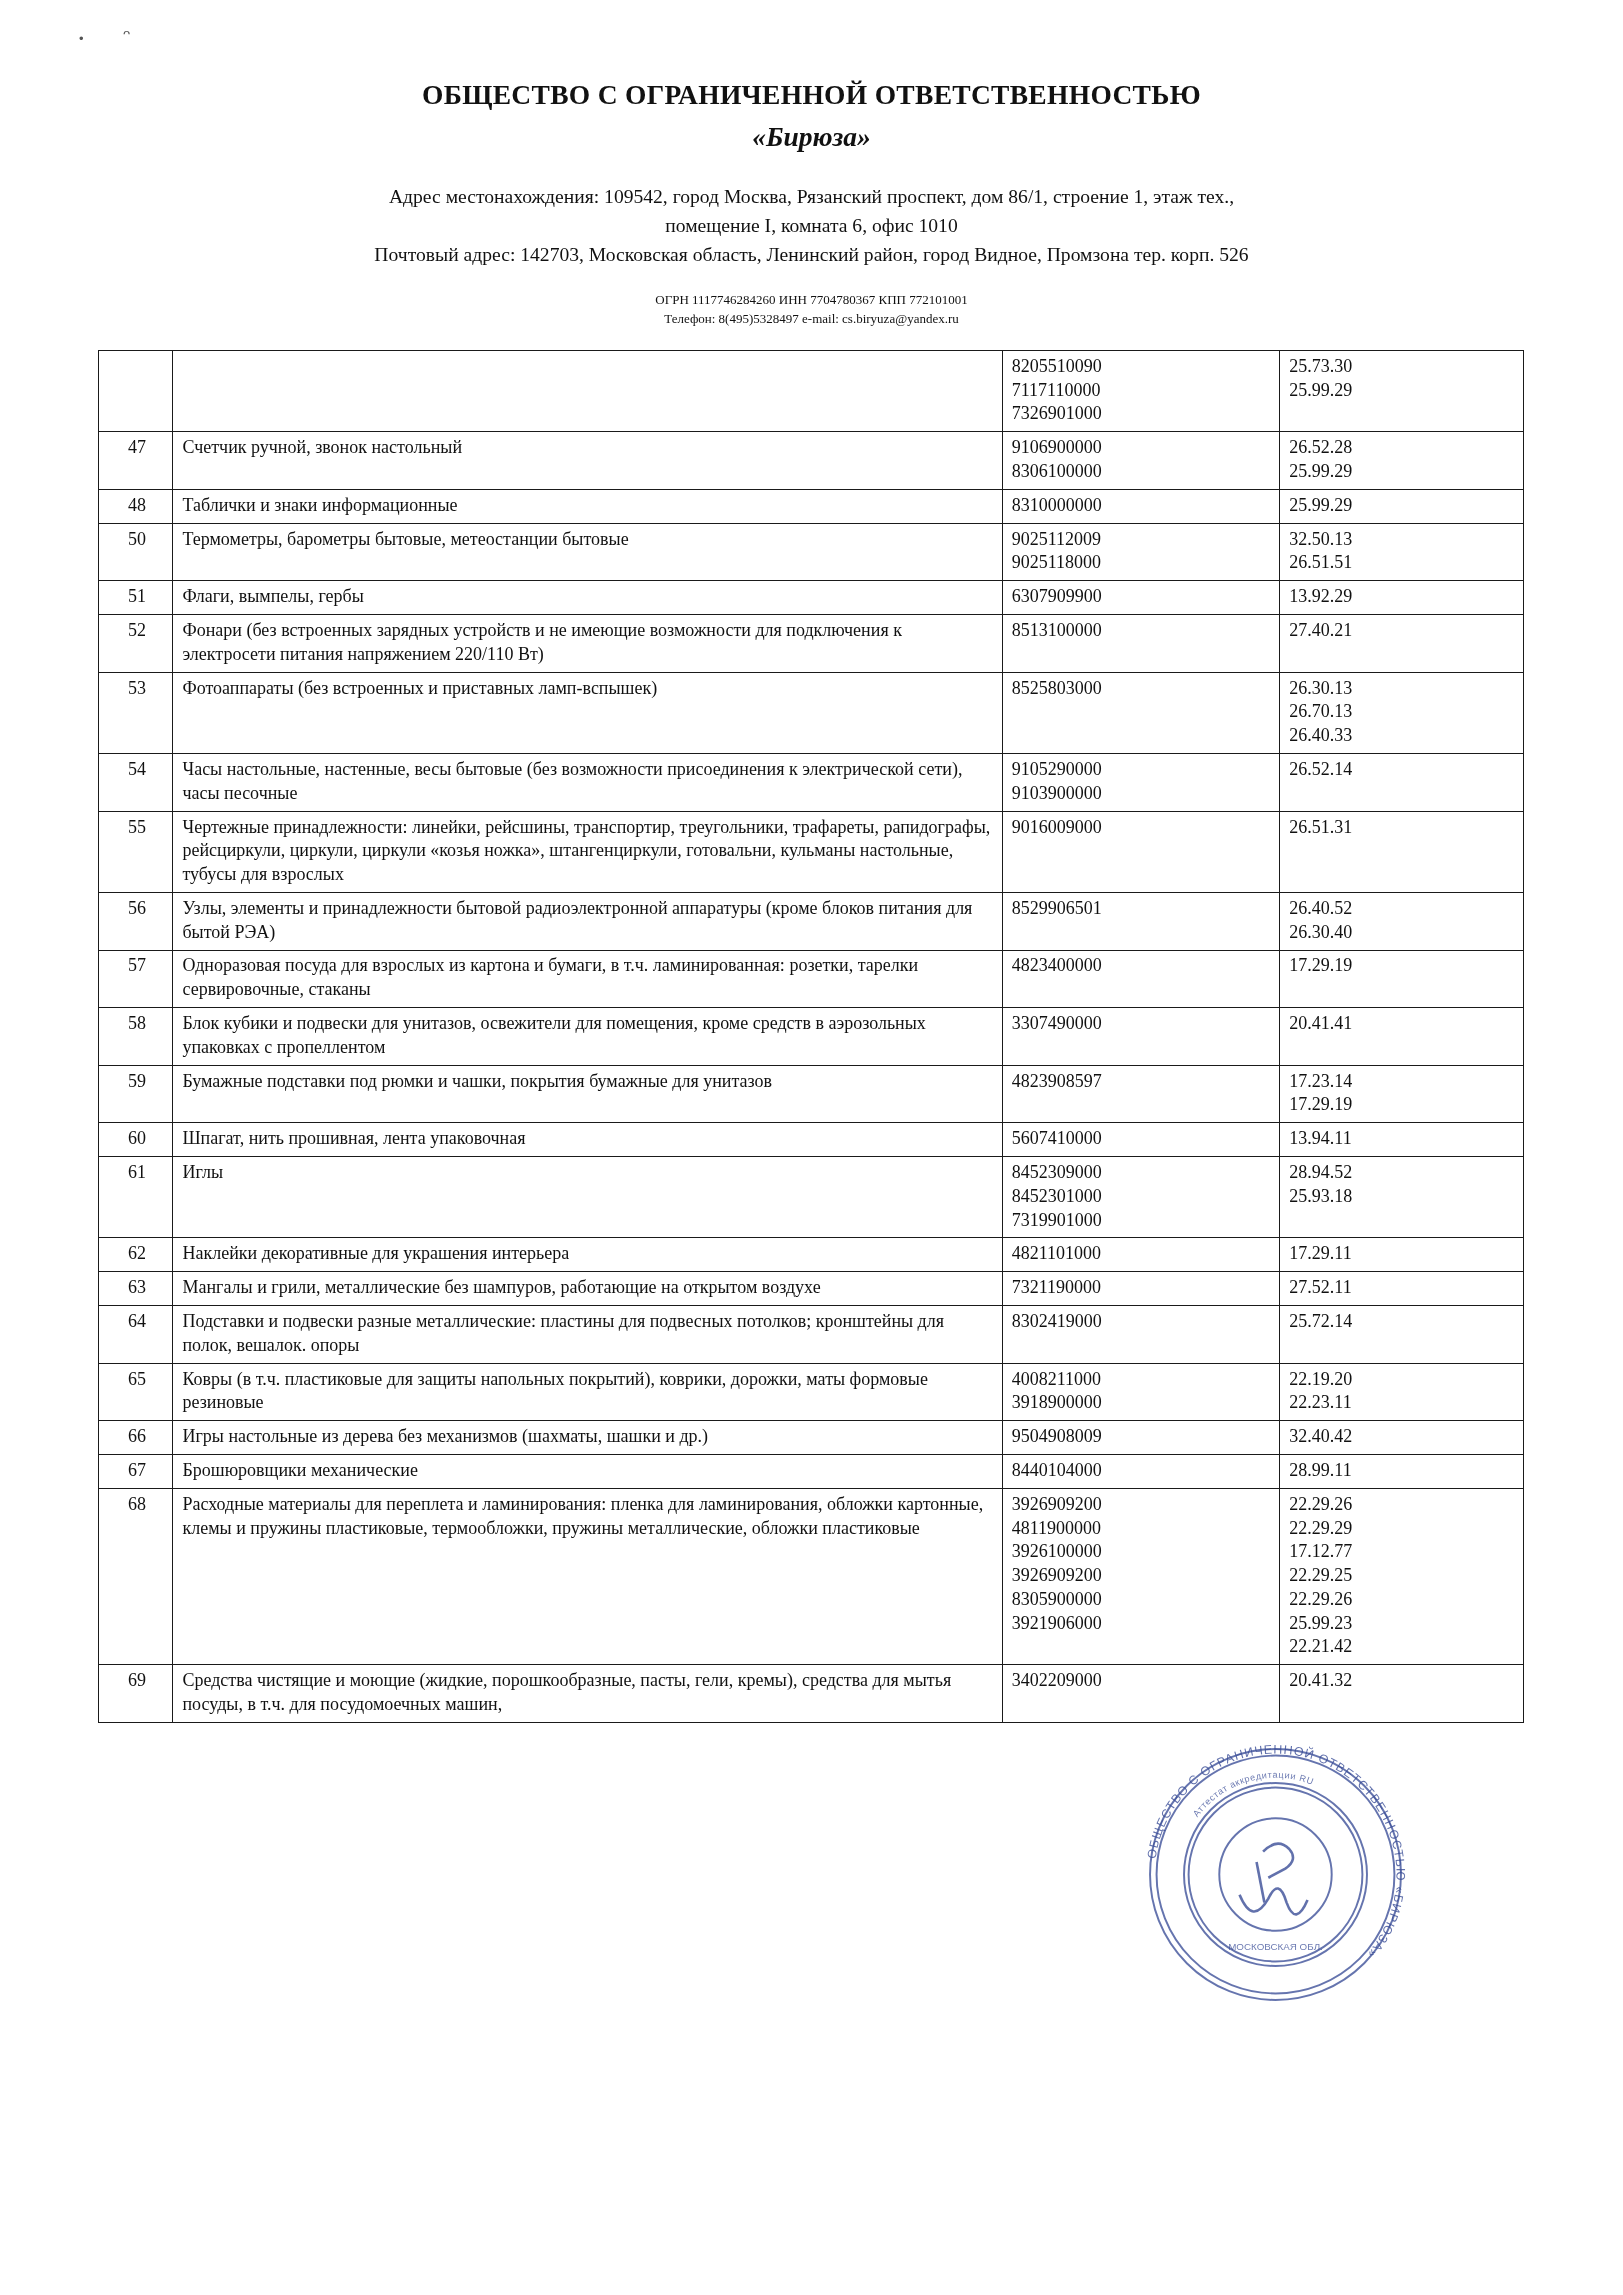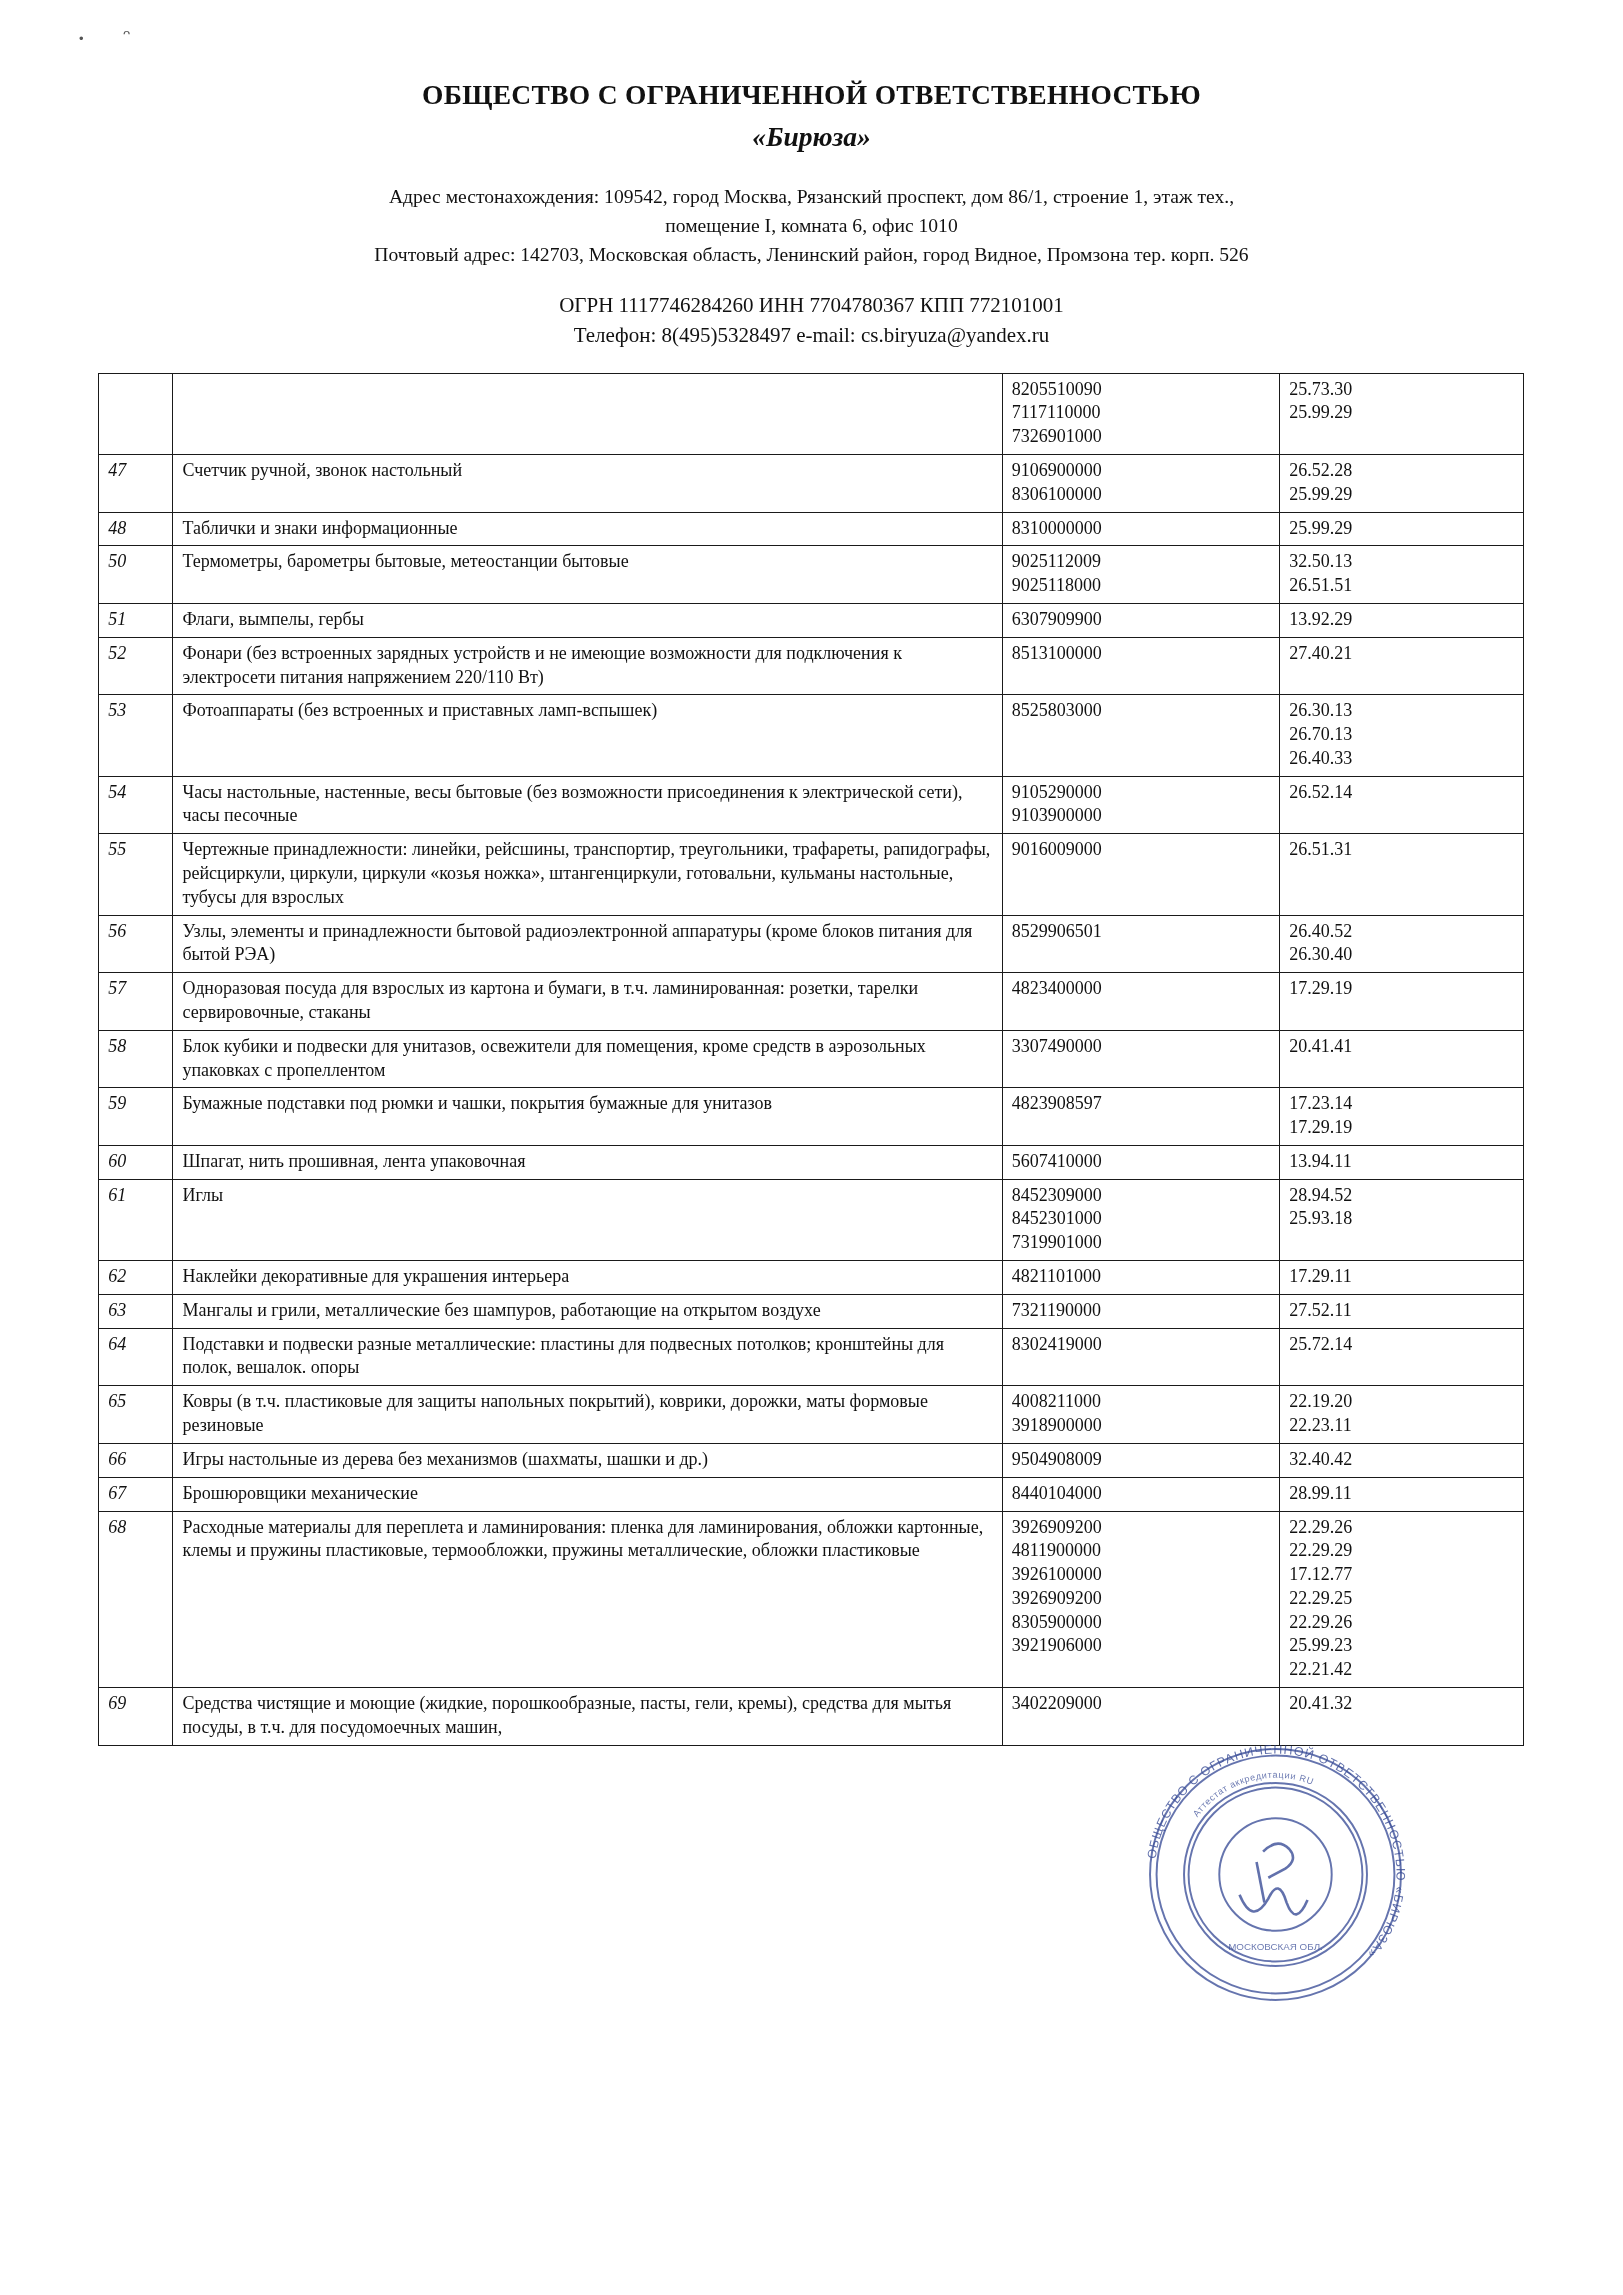--- a/index.html
+++ b/index.html
@@ -53,42 +53,42 @@
   }
   .addr {
     font-size: 19.6px;
     line-height: 1.42;
     margin-top: 30px;
   }
   .addr div {
     margin-top: 1.3px;
   }
   .reg {
-    font-size: 21px;
+    font-size: 13px;
     line-height: 1.42;
     margin-top: 22px;
   }
   table.main {
     margin-top: 22px;
     border-collapse: collapse;
     width: 1426px;
     table-layout: fixed;
     font-size: 18px;
   }
   table.main td {
     border: 1.3px solid #1a1a1a;
     vertical-align: top;
     padding: 3.9px 6.5px 5.2px 9.2px;
     line-height: 1.32;
   }
   td.c-num {
     width: 56px;
+    text-align: center;
     padding-left: 0;
     padding-right: 0;
-    font-style: italic;
   }
   td.c-name {
     width: 795px;
   }
   td.c-code {
     width: 255px;
     padding-left: 17px;
     margin-top: 24px;
   }
   td.c-okpd {

